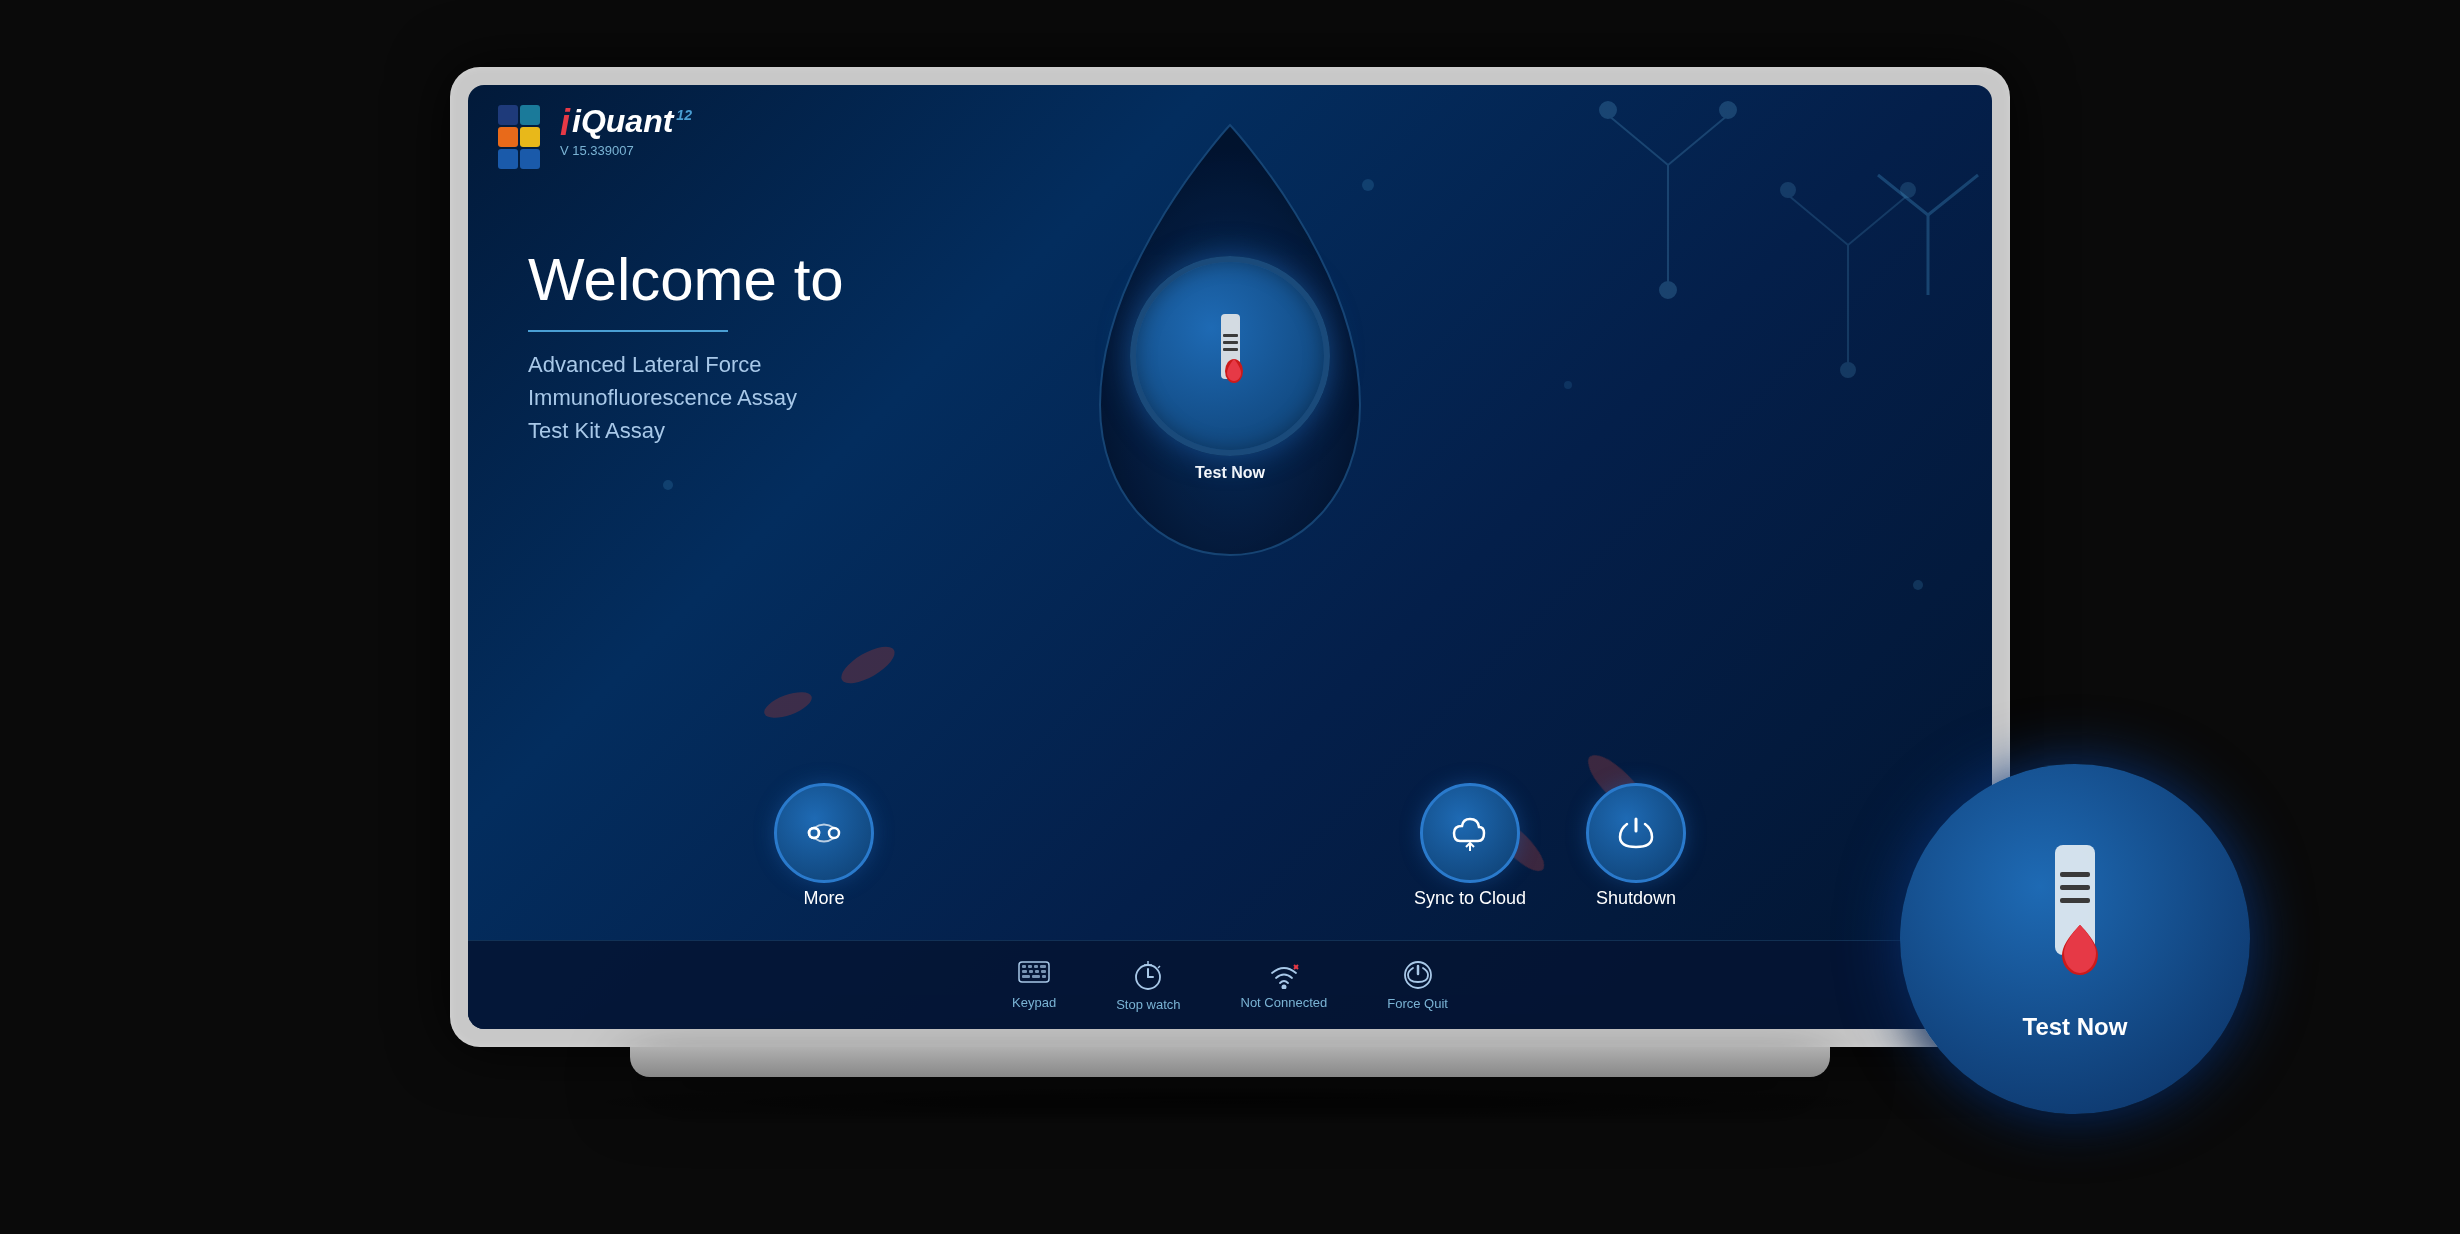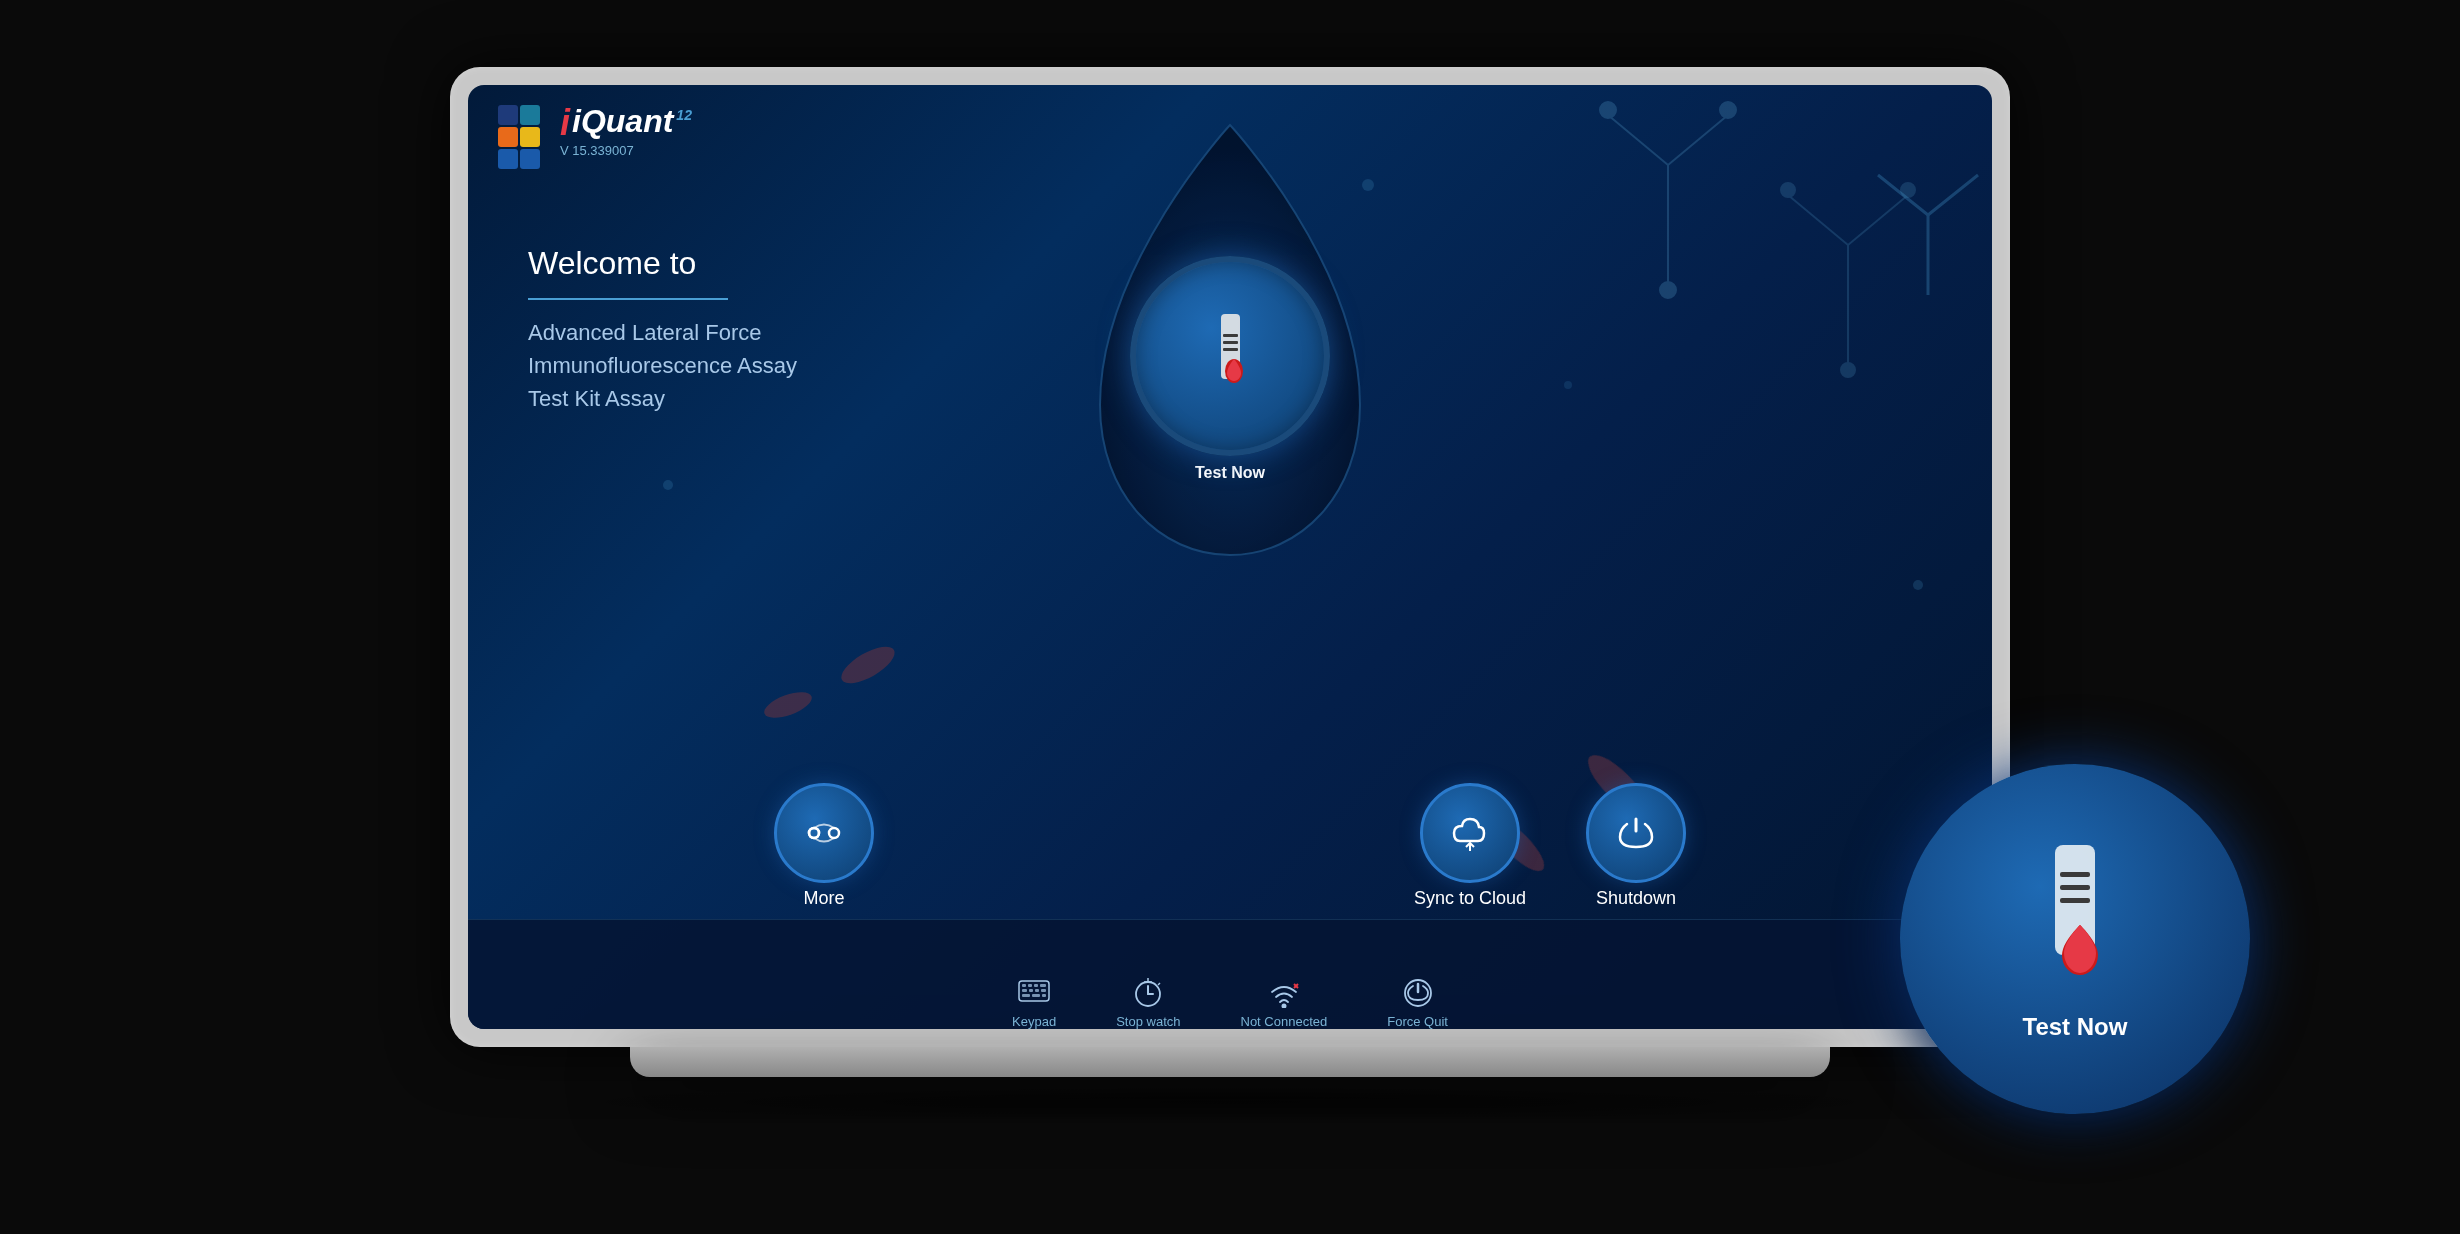--- a/index.html
+++ b/index.html
@@ -108,21 +108,21 @@
     
     .welcome-section {
       position: absolute;
       left: 60px;
       top: 160px;
       z-index: 10;
     }
 
     .welcome-title {
       color: #ffffff;
-      font-size: 32px;
+      font-size: 60px;
       font-weight: 300;
       margin-bottom: 16px;
     }
 
     .welcome-divider {
       width: 200px;
       height: 2px;
       background: #4a9fd4;
       margin-bottom: 16px;
     }
@@ -225,24 +225,24 @@
     .btn-spacer {
       width: 420px;
     }
 
     
     .taskbar {
       position: absolute;
       bottom: 0;
       left: 0;
       right: 0;
-      height: 110px;
+      height: 89px;
       background: rgba(5, 20, 50, 0.85);
       display: flex;
-      align-items: flex-end;
+      align-items: center;
       justify-content: center;
       gap: 60px;
       z-index: 10;
       border-top: 1px solid rgba(74, 159, 212, 0.2);
     }
 
     .taskbar-item {
       display: flex;
       flex-direction: column;
       align-items: center;

